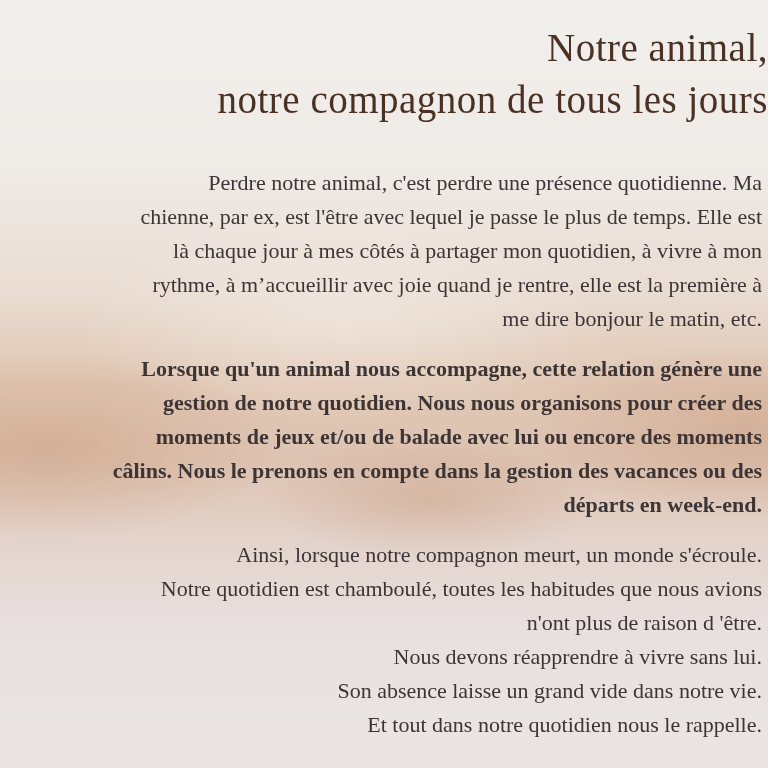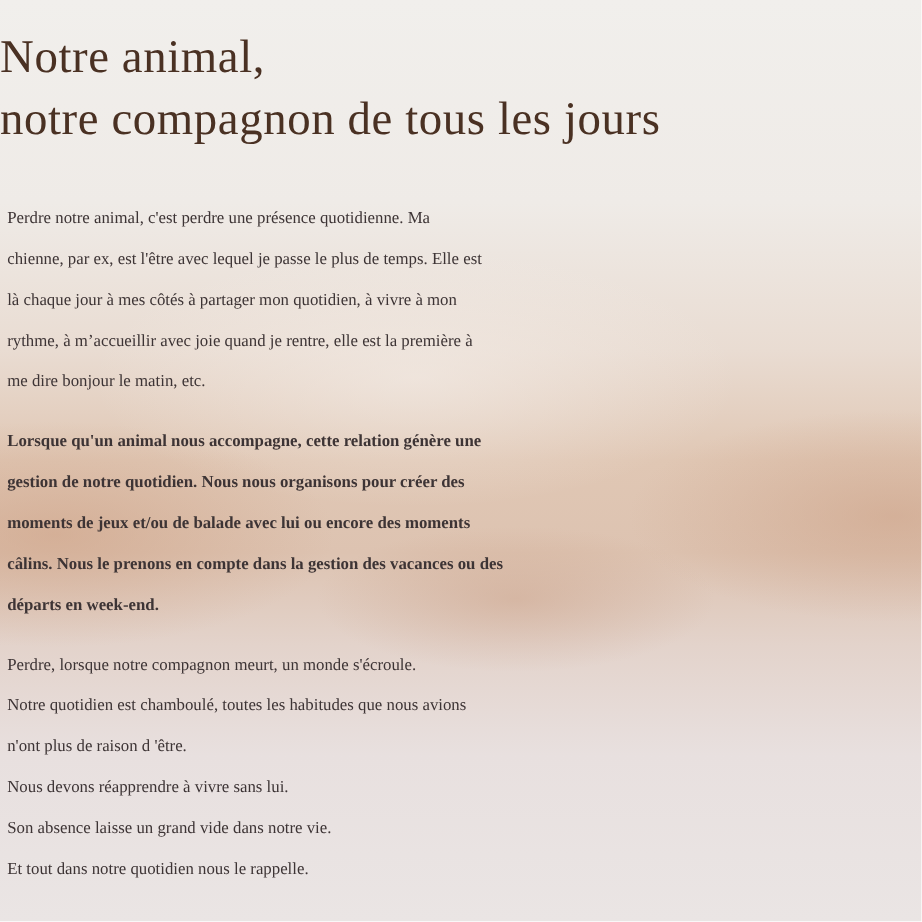--- a/index.html
+++ b/index.html
@@ -6,21 +6,21 @@
     margin: 0;
     padding: 0;
   }
   .canvas {
     position: relative;
     width: 768px;
     height: 768px;
     overflow: hidden;
     box-sizing: border-box;
     font-family: "Liberation Serif", "DejaVu Serif", serif;
-    text-align: left;
+    text-align: right;
     
     background:
       radial-gradient(42% 17% at 6% 58%, rgba(205,159,130,0.55), rgba(205,159,130,0) 72%),
       radial-gradient(40% 16% at 97% 56%, rgba(202,156,128,0.50), rgba(202,156,128,0) 72%),
       radial-gradient(30% 11% at 56% 65%, rgba(198,152,124,0.40), rgba(198,152,124,0) 72%),
       radial-gradient(45% 18% at 45% 41%, rgba(245,239,234,0.55), rgba(245,239,234,0) 78%),
       linear-gradient(180deg,
         #f1efec 0%,
         #efebe7 22%,
         #e9dcd2 38%,
@@ -36,21 +36,21 @@
     font-size: 39px;
     line-height: 52px;
     font-weight: normal;
     letter-spacing: 0.5px;
     color: #4a3123;
     white-space: pre-line;
   }
   .para {
     margin: 16px auto;
     width: 756px;
-    font-size: 14px;
+    font-size: 22px;
     line-height: 34px;
     color: #3d3435;
     white-space: pre-line;
   }
   .para-1 { margin-top: 40px; }
   .para-2 { margin-top: 15px; font-weight: bold; }
   .para-3 { margin-top: 14px; }
 </style>
 </head>
 <body>
@@ -64,19 +64,19 @@
 là chaque jour à mes côtés à partager mon quotidien, à vivre à mon
 rythme, à m’accueillir avec joie quand je rentre, elle est la première à
 me dire bonjour le matin, etc.</p>
 
   <p class="para para-2">Lorsque qu'un animal nous accompagne, cette relation génère une
 gestion de notre quotidien. Nous nous organisons pour créer des
 moments de jeux et/ou de balade avec lui ou encore des moments
 câlins. Nous le prenons en compte dans la gestion des vacances ou des
 départs en week-end.</p>
 
-  <p class="para para-3">Perdre, lorsque notre compagnon meurt, un monde s'écroule.
+  <p class="para para-3">Ainsi, lorsque notre compagnon meurt, un monde s'écroule.
 Notre quotidien est chamboulé, toutes les habitudes que nous avions
 n'ont plus de raison d 'être.
 Nous devons réapprendre à vivre sans lui.
 Son absence laisse un grand vide dans notre vie.
 Et tout dans notre quotidien nous le rappelle.</p>
 </div>
 
 </body></html>

